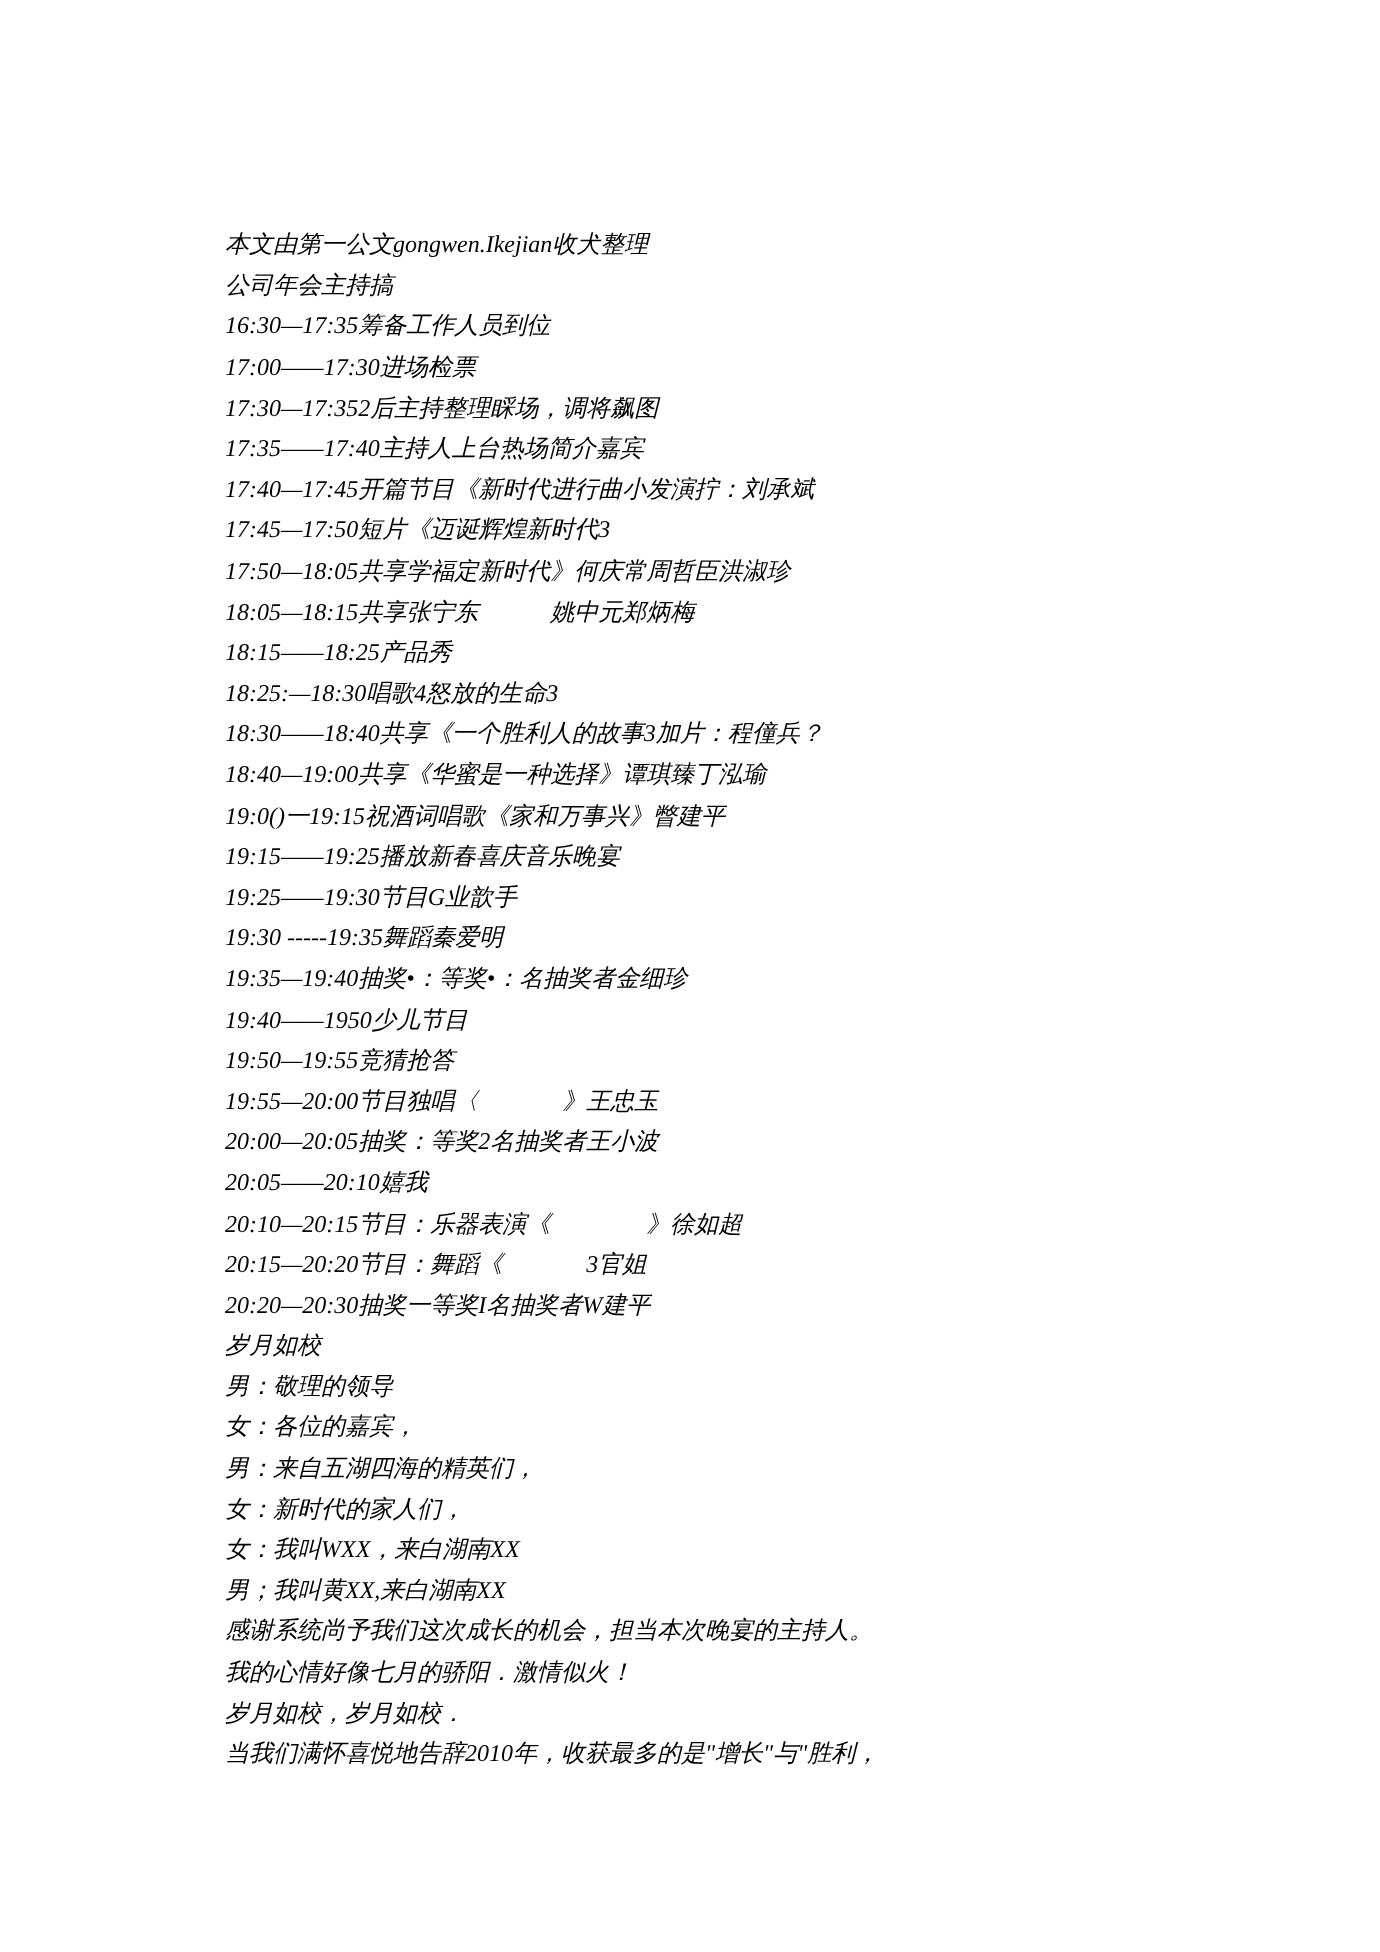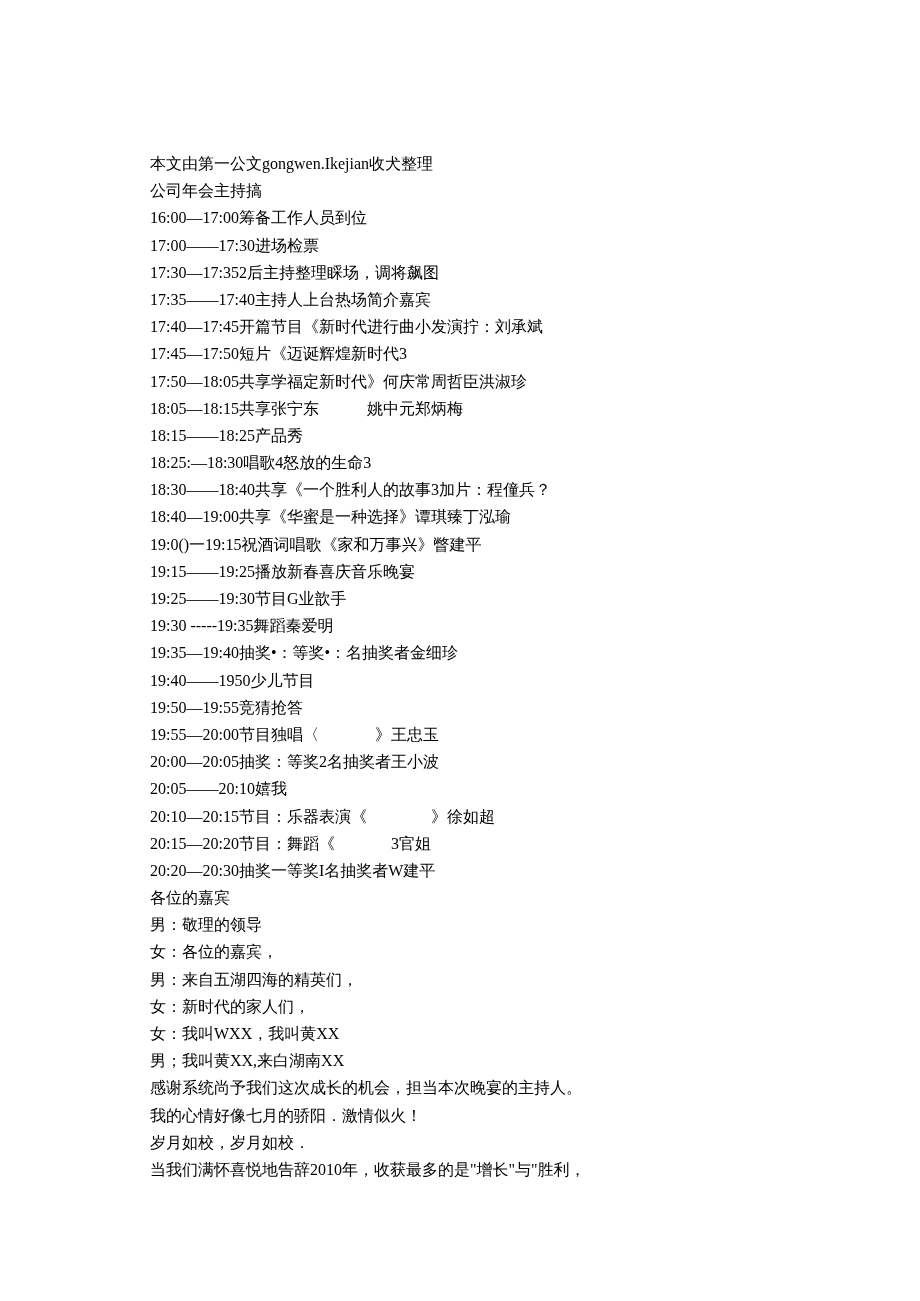--- a/index.html
+++ b/index.html
@@ -13,29 +13,30 @@
   }
   .page {
     width: 920px;
     min-height: 1301px;
     padding: 150px 150px 50px 150px;
     box-sizing: border-box;
   }
   .line {
     white-space: pre-wrap;
     word-break: break-all;
+    font-style: italic;
   }
 </style>
 </head>
 <body>
 
 <div class="page">
   <div class="line">本文由第一公文gongwen.Ikejian收犬整理</div>
   <div class="line">公司年会主持搞</div>
-  <div class="line">16:00—17:00筹备工作人员到位</div>
+  <div class="line">16:30—17:35筹备工作人员到位</div>
   <div class="line">17:00——17:30进场检票</div>
   <div class="line">17:30—17:352后主持整理睬场，调将飙图</div>
   <div class="line">17:35——17:40主持人上台热场简介嘉宾</div>
   <div class="line">17:40—17:45开篇节目《新时代进行曲小发演拧：刘承斌</div>
   <div class="line">17:45—17:50短片《迈诞辉煌新时代3</div>
   <div class="line">17:50—18:05共享学福定新时代》何庆常周哲臣洪淑珍</div>
   <div class="line">18:05—18:15共享张宁东            姚中元郑炳梅</div>
   <div class="line">18:15——18:25产品秀</div>
   <div class="line">18:25:—18:30唱歌4怒放的生命3</div>
   <div class="line">18:30——18:40共享《一个胜利人的故事3加片：程僮兵？</div>
@@ -46,24 +47,24 @@
   <div class="line">19:30 -----19:35舞蹈秦爱明</div>
   <div class="line">19:35—19:40抽奖•：等奖•：名抽奖者金细珍</div>
   <div class="line">19:40——1950少儿节目</div>
   <div class="line">19:50—19:55竞猜抢答</div>
   <div class="line">19:55—20:00节目独唱〈              》王忠玉</div>
   <div class="line">20:00—20:05抽奖：等奖2名抽奖者王小波</div>
   <div class="line">20:05——20:10嬉我</div>
   <div class="line">20:10—20:15节目：乐器表演《                》徐如超</div>
   <div class="line">20:15—20:20节目：舞蹈《              3官姐</div>
   <div class="line">20:20—20:30抽奖一等奖I名抽奖者W建平</div>
-  <div class="line">各位的嘉宾</div>
+  <div class="line">岁月如校</div>
   <div class="line">男：敬理的领导</div>
   <div class="line">女：各位的嘉宾，</div>
   <div class="line">男：来自五湖四海的精英们，</div>
   <div class="line">女：新时代的家人们，</div>
-  <div class="line">女：我叫WXX，我叫黄XX</div>
+  <div class="line">女：我叫WXX，来白湖南XX</div>
   <div class="line">男；我叫黄XX,来白湖南XX</div>
   <div class="line">感谢系统尚予我们这次成长的机会，担当本次晚宴的主持人。</div>
   <div class="line">我的心情好像七月的骄阳．激情似火！</div>
   <div class="line">岁月如校，岁月如校．</div>
   <div class="line">当我们满怀喜悦地告辞2010年，收获最多的是"增长"与"胜利，</div>
 </div>
 
 </body></html>

